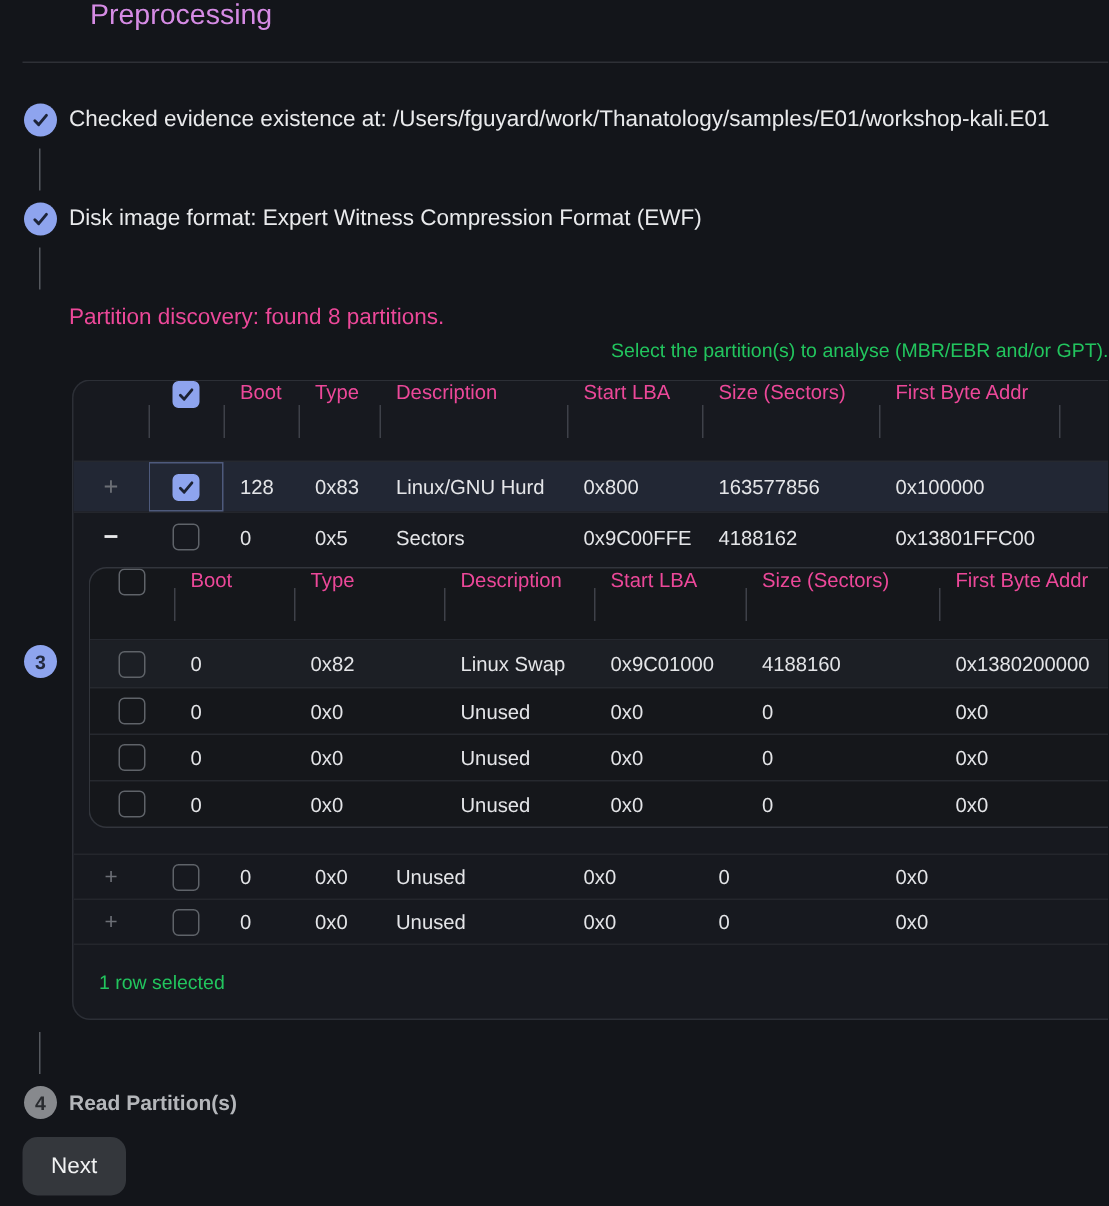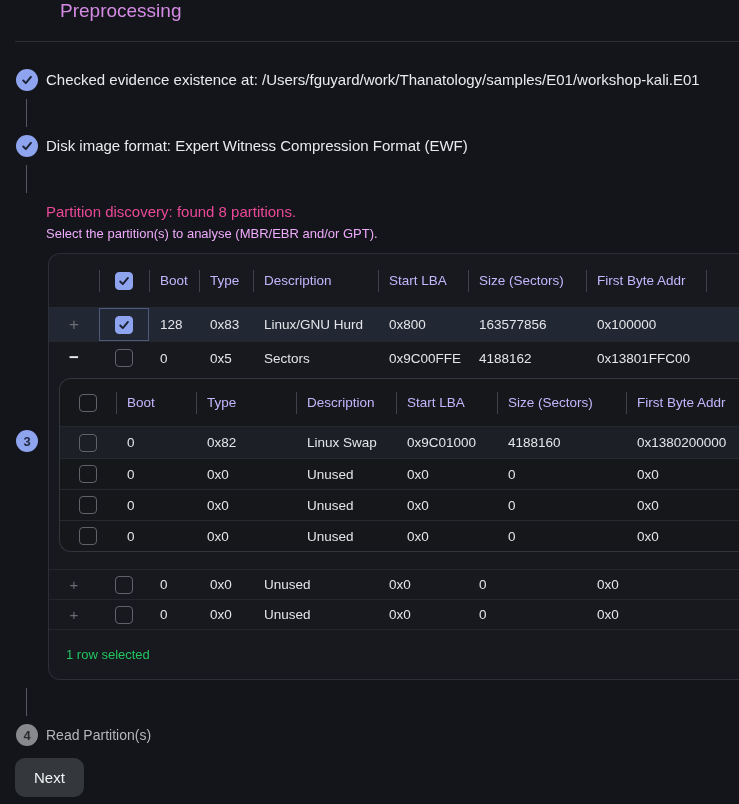--- a/index.html
+++ b/index.html
@@ -20,42 +20,42 @@
   .dot {
     width:22px; height:22px; border-radius:50%;
     display:flex; align-items:center; justify-content:center;
     font-size:13px; font-weight:600;
   }
   .dot-check { background:#8ea4ee; }
   .dot-num   { background:#8ea4ee; color:#232a40; }
   .dot-gray  { background:#87898d; color:#292b2f; }
   .step-text { font-size:15px; line-height:22px; color:#e9eaec;
                white-space:nowrap; overflow:hidden; flex:1; }
-  .step-text.gray { color:#b4b6ba; font-size:14px; }
+  .step-text.gray { color:#b4b6ba; font-size:14px;font-weight:bold; }
   .connector { margin:8px 0 8px 26px; width:1px; height:28px; background:#55585e; }
   .step-1 { margin-top:27px; }
   .step-3 { margin-top:9px; align-items:center; }
   .step-3 .marker { display:flex; align-items:center; align-self:stretch; }
   .step3-content { flex:1; min-width:0; }
   .s3-heading { font-size:15px; line-height:20px; color:#ec4899; }
-  .s3-caption { font-size:13px; line-height:19px; color:#f0abfc; margin-top:2px; }
+  .s3-caption { font-size:13px; line-height:19px; color:#22c55e; margin-top:2px;text-align:right; }
   .step-4 { margin-top:6px; align-items:center; }
 
   
   .card {
     margin:10px 0 0 2px; width:691px;
     background:#17191f;
     border:1px solid #2c2f36; border-right:none;
     border-radius:12px 0 0 12px;
     overflow:hidden;
   }
   .grid { display:grid; grid-template-columns:50px 50px 50px 54px 125px 90px 118px 120px 1fr; align-items:stretch; }
   .thead { height:54px; border-bottom:1px solid #262930; }
-  .th { position:relative; display:flex; align-items:center; padding-left:11px;
-        font-size:13.5px; font-weight:500; color:#c4b5fd; white-space:nowrap; }
+  .th { position:relative; display:flex; align-items:flex-start; padding-left:11px;
+        font-size:13.5px; font-weight:500; color:#ec4899; white-space:nowrap; }
   .vsep { position:absolute; left:0; top:50%; transform:translateY(-50%);
           width:1px; height:22px; background:#3e4149; }
   .th-check { justify-content:center; padding-left:0; }
   .tr { height:33px; }
   .tr + .tr, .trail, .tfoot { border-top:1px solid #24262c; }
   .tr.selected { background:#222734; }
   .td { display:flex; align-items:center; padding-left:11px;
         font-size:13.5px; color:#e4e5e8; white-space:nowrap; overflow:hidden; }
   .td-center { justify-content:center; padding-left:0; }
   .td-check.focused { box-shadow:inset 0 0 0 1px #4e5a7c; }

